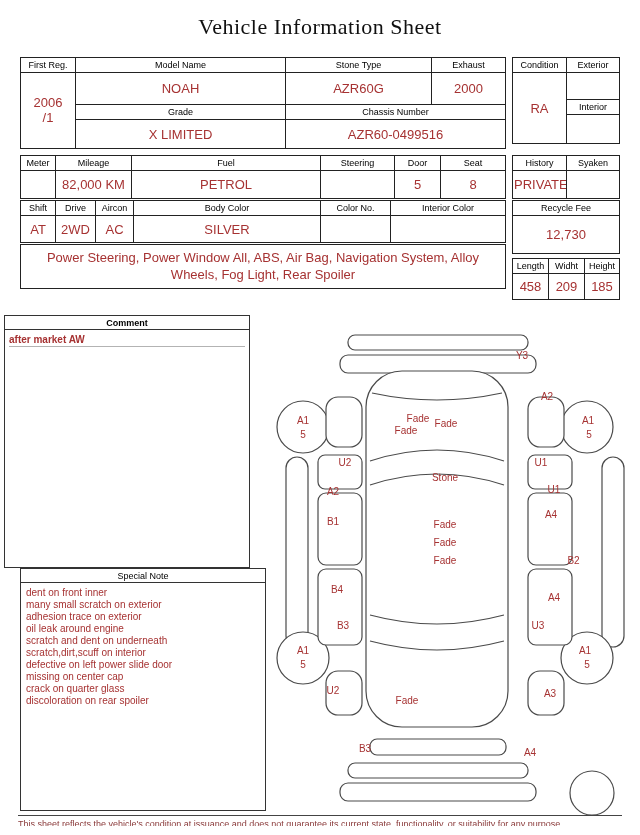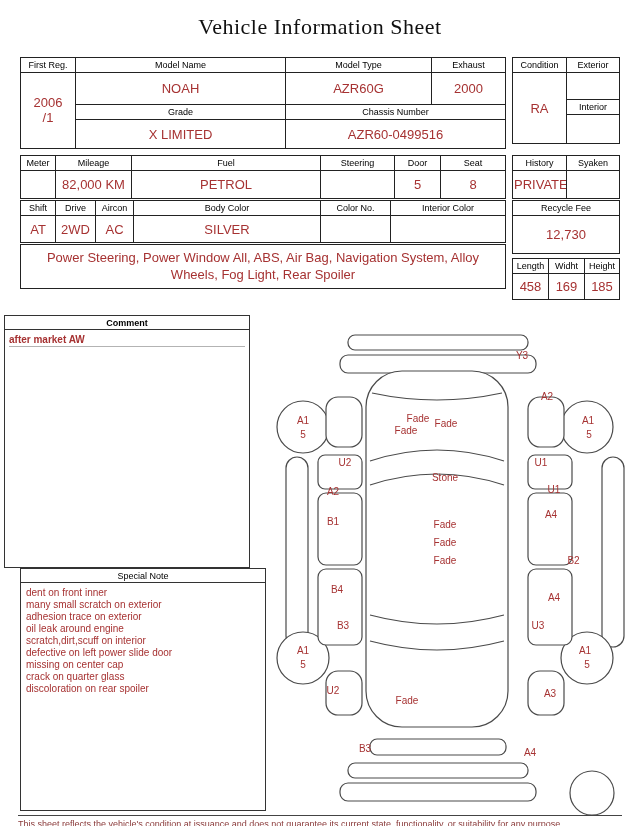--- a/index.html
+++ b/index.html
@@ -45,21 +45,21 @@
     <colgroup>
         <col style="width:55px">
         <col style="width:210px">
         <col style="width:146px">
         <col>
       </colgroup>
     <tbody>
         <tr>
       <td class="hdr">First Reg.</td>
       <td class="hdr">Model Name</td>
-      <td class="hdr">Model Type</td>
+      <td class="hdr">Stone Type</td>
       <td class="hdr">Exhaust</td>
     </tr>
     <tr style="height:32px">
       <td class="val firstreg" rowspan="3">2006
 /1</td>
       <td class="val fs15">NOAH</td>
       <td class="val fs15">AZR60G</td>
       <td class="val fs15">2000</td>
     </tr>
     <tr>
@@ -197,38 +197,39 @@
         <col>
       </colgroup>
     <tbody>
         <tr>
       <td class="hdr" style="height:14px">Length</td>
       <td class="hdr">Widht</td>
       <td class="hdr">Height</td>
     </tr>
     <tr style="height:26px">
       <td class="val fs13">458</td>
-      <td class="val fs13">169</td>
+      <td class="val fs13">209</td>
       <td class="val fs13">185</td>
     </tr>
   </tbody>
     </table>
 
   <div class="box" style="left:4px;top:315px;width:246px;height:253px;font-weight:bold;">
     <div class="box-hdr">Comment</div>
     <div class="comment-text">after market AW</div>
   </div>
 
   <div class="box" style="left:20px;top:568px;width:246px;height:243px;">
     <div class="box-hdr">Special Note</div>
     <div class="note-list">
         <div class="note-line">dent on front inner</div>
         <div class="note-line">many small scratch on exterior</div>
         <div class="note-line">adhesion trace on exterior</div>
         <div class="note-line">oil leak around engine</div>
+        <div class="note-line">scratch and dent on underneath</div>
         <div class="note-line">scratch,dirt,scuff on interior</div>
         <div class="note-line">defective on left power slide door</div>
         <div class="note-line">missing on center cap</div>
         <div class="note-line">crack on quarter glass</div>
         <div class="note-line">discoloration on rear spoiler</div>
       </div>
   </div>
 
   <div class="diagram" style="left:270px;top:315px;width:370px;height:510px;">
     <svg width="370" height="510" viewBox="0 0 370 510">

